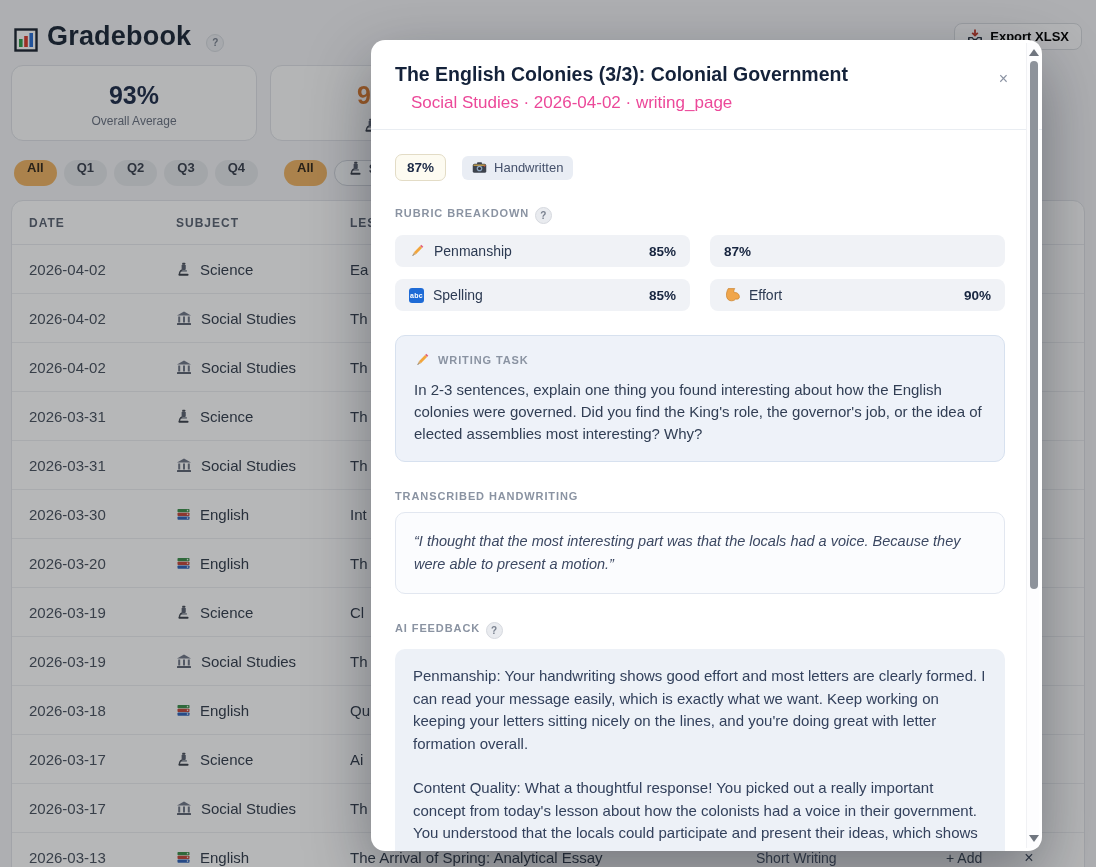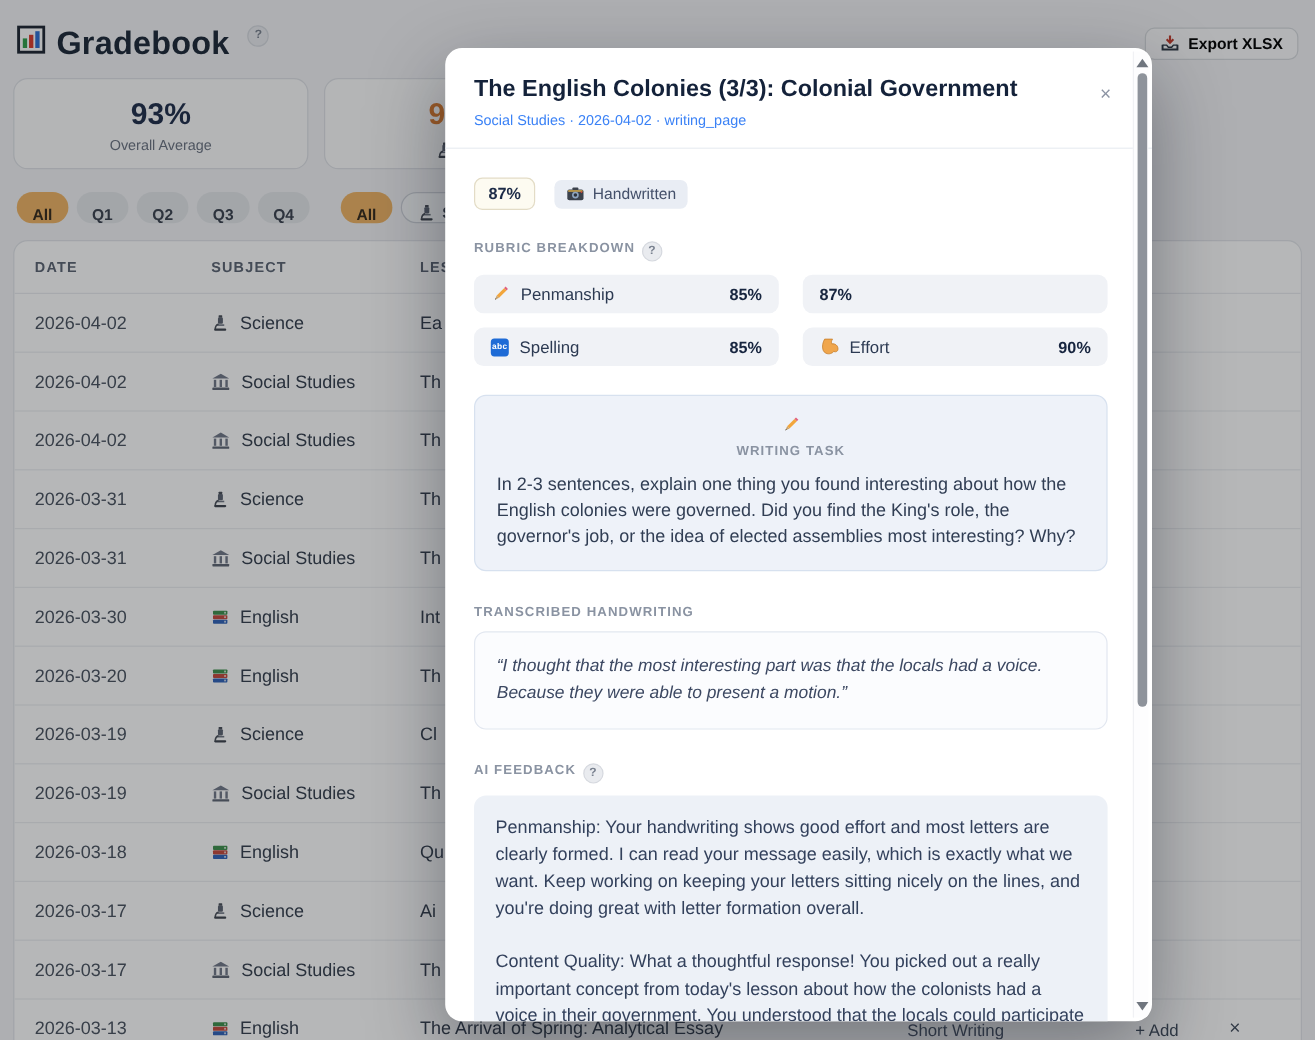--- a/index.html
+++ b/index.html
@@ -5,75 +5,75 @@
   html,body{margin:0;padding:0;background:#e8e9eb;}
   *{box-sizing:border-box;}
   .page{
     position:relative;width:1096px;height:867px;overflow:hidden;
     background:#f3f4f6;
     font-family:"Liberation Sans","DejaVu Sans",sans-serif;
     color:#1b2636;
   }
   
   .app-header{position:absolute;left:14px;top:12px;right:14px;height:48px;display:flex;align-items:center;justify-content:space-between;}
-  .logo-title{display:flex;align-items:flex-start;gap:9px;}
+  .logo-title{display:flex;align-items:flex-end;gap:9px;}
   .logo-ic{display:inline-flex;width:24px;height:24px;}
   .page-title{font-size:27px;font-weight:800;color:#1b2636;letter-spacing:.2px;margin:0;}
   .qbadge{display:inline-flex;align-items:center;justify-content:center;width:18px;height:18px;border-radius:50%;
     background:#e9ebef;border:1px solid #d6d9df;color:#79818f;font-size:10px;font-weight:700;margin-left:6px;}
   .export-btn{display:flex;align-items:center;gap:7px;height:27px;padding:0 12px;background:#fbfbfc;
     border:1px solid #d7dade;border-radius:8px;font-size:13px;font-weight:700;color:#000000;cursor:pointer;text-align:center;}
   
   .card{position:absolute;top:65px;height:76px;width:246px;background:#fcfcfd;border:1px solid #dfe1e6;border-radius:12px;}
   .card1{left:11px;text-align:center;padding-top:14px;}
   .card2{left:270px;}
   .card-value{font-size:25px;font-weight:800;color:#1e2c49;line-height:30px;}
   .card-label{font-size:12px;color:#6a7280;margin-top:4px;}
   .card2 .card-value{position:absolute;left:86px;top:14px;color:#d97a2e;}
   .card2 .card-label{position:absolute;left:92px;top:48px;}
   
   .chips{position:absolute;left:14px;top:160px;display:flex;align-items:center;gap:7px;}
-  .chip{display:inline-flex;align-items:flex-end;gap:6px;height:26px;padding:0 13px;border-radius:13px;
+  .chip{display:inline-flex;align-items:flex-start;gap:6px;height:26px;padding:0 13px;border-radius:13px;
     background:#e4e6ea;color:#39414e;font-size:13px;font-weight:700;cursor:pointer;white-space:nowrap;}
   .chip.active{background:#f0b363;color:#33281a;}
   .chip.outlined{background:#fafbfc;border:1px solid #cfd3da;}
   .chip-gap{width:12px;}
   
   .gtable{position:absolute;left:11px;top:200px;width:1074px;background:#ffffff;border:1px solid #e2e4e9;border-radius:12px;overflow:hidden;}
   .trow,.thead{display:grid;grid-template-columns:147px 174px 406px 190px 63px 40px;align-items:center;padding:0 17px;}
   .thead{height:44px;border-bottom:1px solid #e9ebef;font-size:12px;font-weight:700;letter-spacing:1px;color:#5a6372;}
   .trow{height:49px;border-bottom:1px solid #eceef1;font-size:15px;color:#333d4c;cursor:pointer;}
   .trow:last-child{border-bottom:none;}
   .cell-date{color:#49525f;}
   .cell-subject{display:flex;align-items:center;gap:9px;}
   .cell-lesson,.cell-type{white-space:nowrap;overflow:hidden;}
   .cell-type{color:#4a5568;font-size:14px;}
   .cell-add{color:#3f4a5a;font-size:14px;cursor:pointer;white-space:nowrap;}
   .cell-x{color:#3f4a5a;font-size:16px;cursor:pointer;text-align:center;}
   
   .overlay{position:absolute;inset:0;background:rgba(18,21,27,.31);z-index:5;}
-  .modal{position:absolute;left:371px;top:40px;width:589px;height:811px;background:#ffffff;border-radius:14px;
+  .modal{position:absolute;left:371px;top:40px;width:671px;height:811px;background:#ffffff;border-radius:14px;
     box-shadow:0 24px 64px rgba(10,16,28,.38);z-index:10;overflow:hidden;}
   .m-header{position:relative;padding:22px 56px 16px 24px;border-bottom:1px solid #e9edf2;}
   .m-title{font-size:19.5px;font-weight:700;color:#14223a;line-height:24px;margin:0;}
-  .m-sub{font-size:12px;color:#3b82f6;margin-top:7px;}
+  .m-sub{font-size:17px;color:#ec4899;margin-top:7px;margin-left:16px;}
   .m-close{position:absolute;right:34px;top:31px;font-size:16px;color:#8b93a3;cursor:pointer;line-height:16px;}
   .m-body{padding:24px 37px 0 24px;}
   .badge-row{display:flex;align-items:center;gap:16px;}
   .score-badge{display:inline-flex;align-items:center;height:27px;padding:0 11px;border:1px solid #e3dcc6;
     background:#fdfbf1;border-radius:7px;font-size:13.5px;font-weight:700;color:#1d2b47;}
   .mode-badge{display:inline-flex;align-items:center;gap:7px;height:24px;padding:0 10px;background:#e9edf4;
     border-radius:6px;font-size:13px;color:#44506a;}
   .sec-label{display:flex;font-size:11px;font-weight:700;letter-spacing:.9px;color:#8a93a2;margin-top:26px;}
   .rubric-grid{display:grid;grid-template-columns:1fr 1fr;column-gap:20px;row-gap:12px;margin-top:11px;}
   .rubric-item{display:flex;align-items:center;height:32px;padding:0 14px;background:#f0f2f6;border-radius:8px;}
   .rubric-name{display:flex;align-items:center;gap:9px;font-size:14px;color:#2c3a52;flex:1;}
   .rubric-val{font-size:13.5px;font-weight:700;color:#17253f;}
   .task-box{margin-top:24px;background:#eef2f9;border:1px solid #d7e1ef;border-radius:10px;padding:16px 18px;}
-  .task-label{display:flex;align-items:center;gap:8px;font-size:11px;font-weight:700;letter-spacing:.9px;color:#8a93a2;flex-direction:column;}
+  .task-label{display:flex;align-items:center;gap:8px;font-size:11px;font-weight:700;letter-spacing:.9px;color:#8a93a2;}
   .task-text{margin-top:11px;font-size:15px;line-height:22px;color:#313e54;}
   .trans-box{margin-top:10px;background:#fbfcfe;border:1px solid #e2e7f0;border-radius:10px;padding:17px 18px;}
   .trans-text{font-style:italic;font-size:14.5px;line-height:23px;color:#3c4862;}
   .fb-box{margin-top:10px;background:#edf1f7;border-radius:10px;padding:16px 18px 18px;}
   .fb-box p{margin:0 0 22px 0;font-size:15px;line-height:22.5px;color:#33415c;}
   
   .msb{position:absolute;top:3px;right:3px;bottom:3px;width:13px;background:#fdfdfe;border-left:1px solid #f0f1f4;z-index:12;}
   .msb-up,.msb-down{position:absolute;left:2px;width:0;height:0;border-left:5px solid transparent;border-right:5px solid transparent;cursor:pointer;}
   .msb-up{top:6px;border-bottom:7px solid #70767f;}
   .msb-down{bottom:6px;border-top:7px solid #70767f;}

